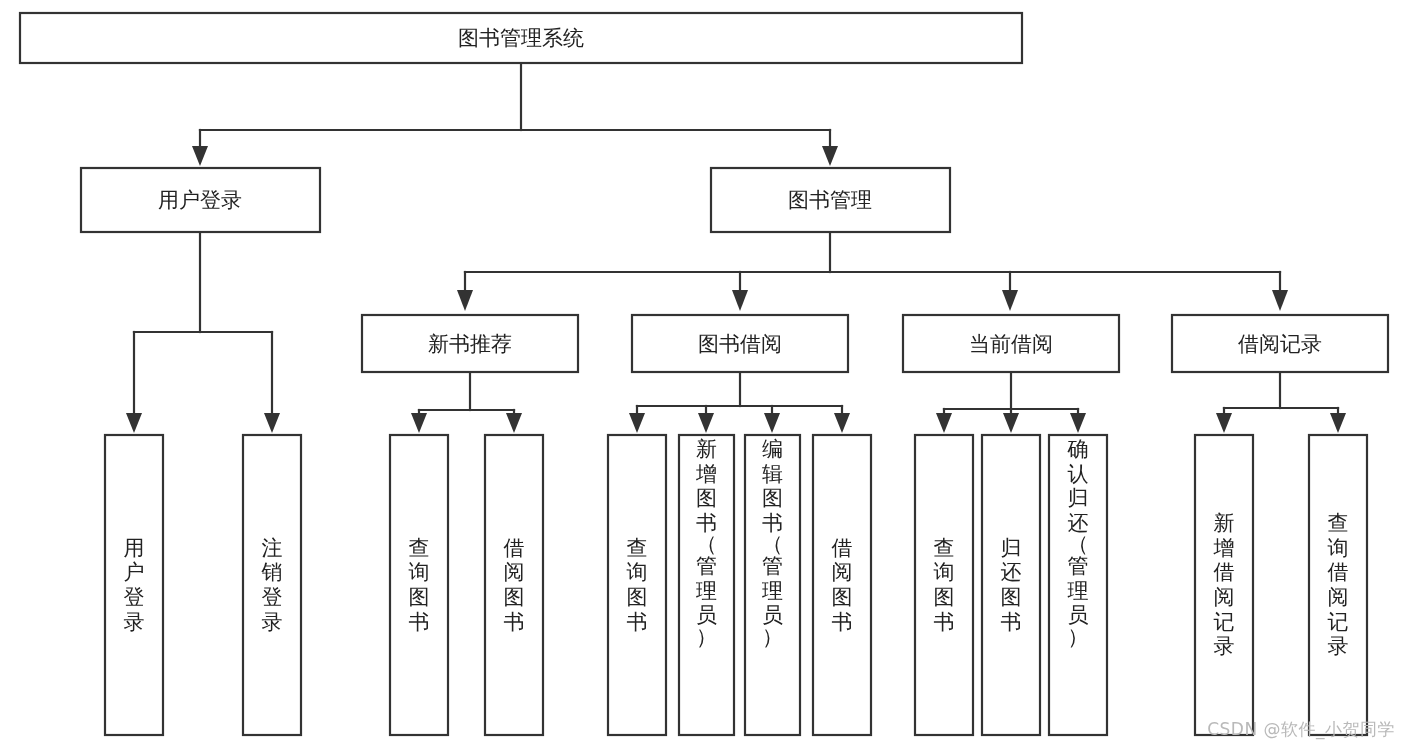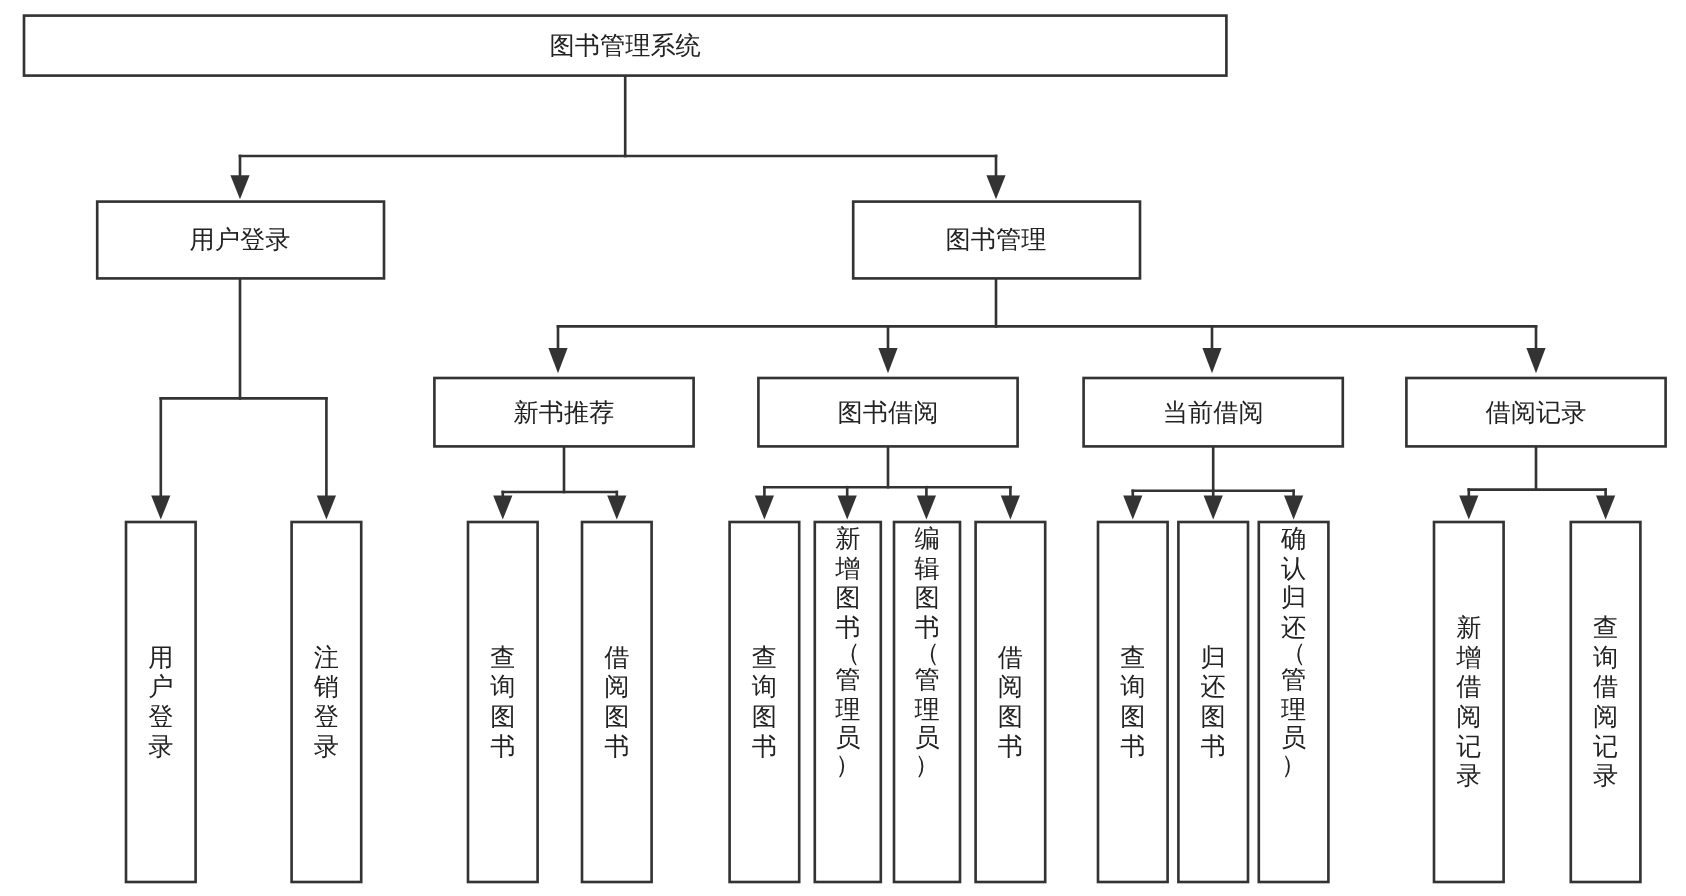--- a/index.html
+++ b/index.html
@@ -233,13 +233,14 @@
   <div class="vlabel" style="left:745px; top:437px; width:55px; height:296px; justify-content:flex-start;"><span>编</span><span>辑</span><span>图</span><span>书</span><span style="line-height: 0.9;">（</span><span>管</span><span>理</span><span>员</span><span style="line-height: 0.9;">）</span></div>
   <div class="vlabel" style="left:813px; top:435px; width:58px; height:300px;"><span>借</span><span>阅</span><span>图</span><span>书</span></div>
 
   <div class="vlabel" style="left:915px; top:435px; width:58px; height:300px;"><span>查</span><span>询</span><span>图</span><span>书</span></div>
   <div class="vlabel" style="left:982px; top:435px; width:58px; height:300px;"><span>归</span><span>还</span><span>图</span><span>书</span></div>
   <div class="vlabel" style="left:1049px; top:437px; width:58px; height:296px; justify-content:flex-start;"><span>确</span><span>认</span><span>归</span><span>还</span><span style="line-height: 0.9;">（</span><span>管</span><span>理</span><span>员</span><span style="line-height: 0.9;">）</span></div>
 
   <div class="vlabel" style="left:1195px; top:435px; width:58px; height:300px;"><span>新</span><span>增</span><span>借</span><span>阅</span><span>记</span><span>录</span></div>
   <div class="vlabel" style="left:1309px; top:435px; width:58px; height:300px;"><span>查</span><span>询</span><span>借</span><span>阅</span><span>记</span><span>录</span></div>
 
+  <div class="watermark">CSDN @软件_小贺同学</div>
 </div>
 
 </body></html>

